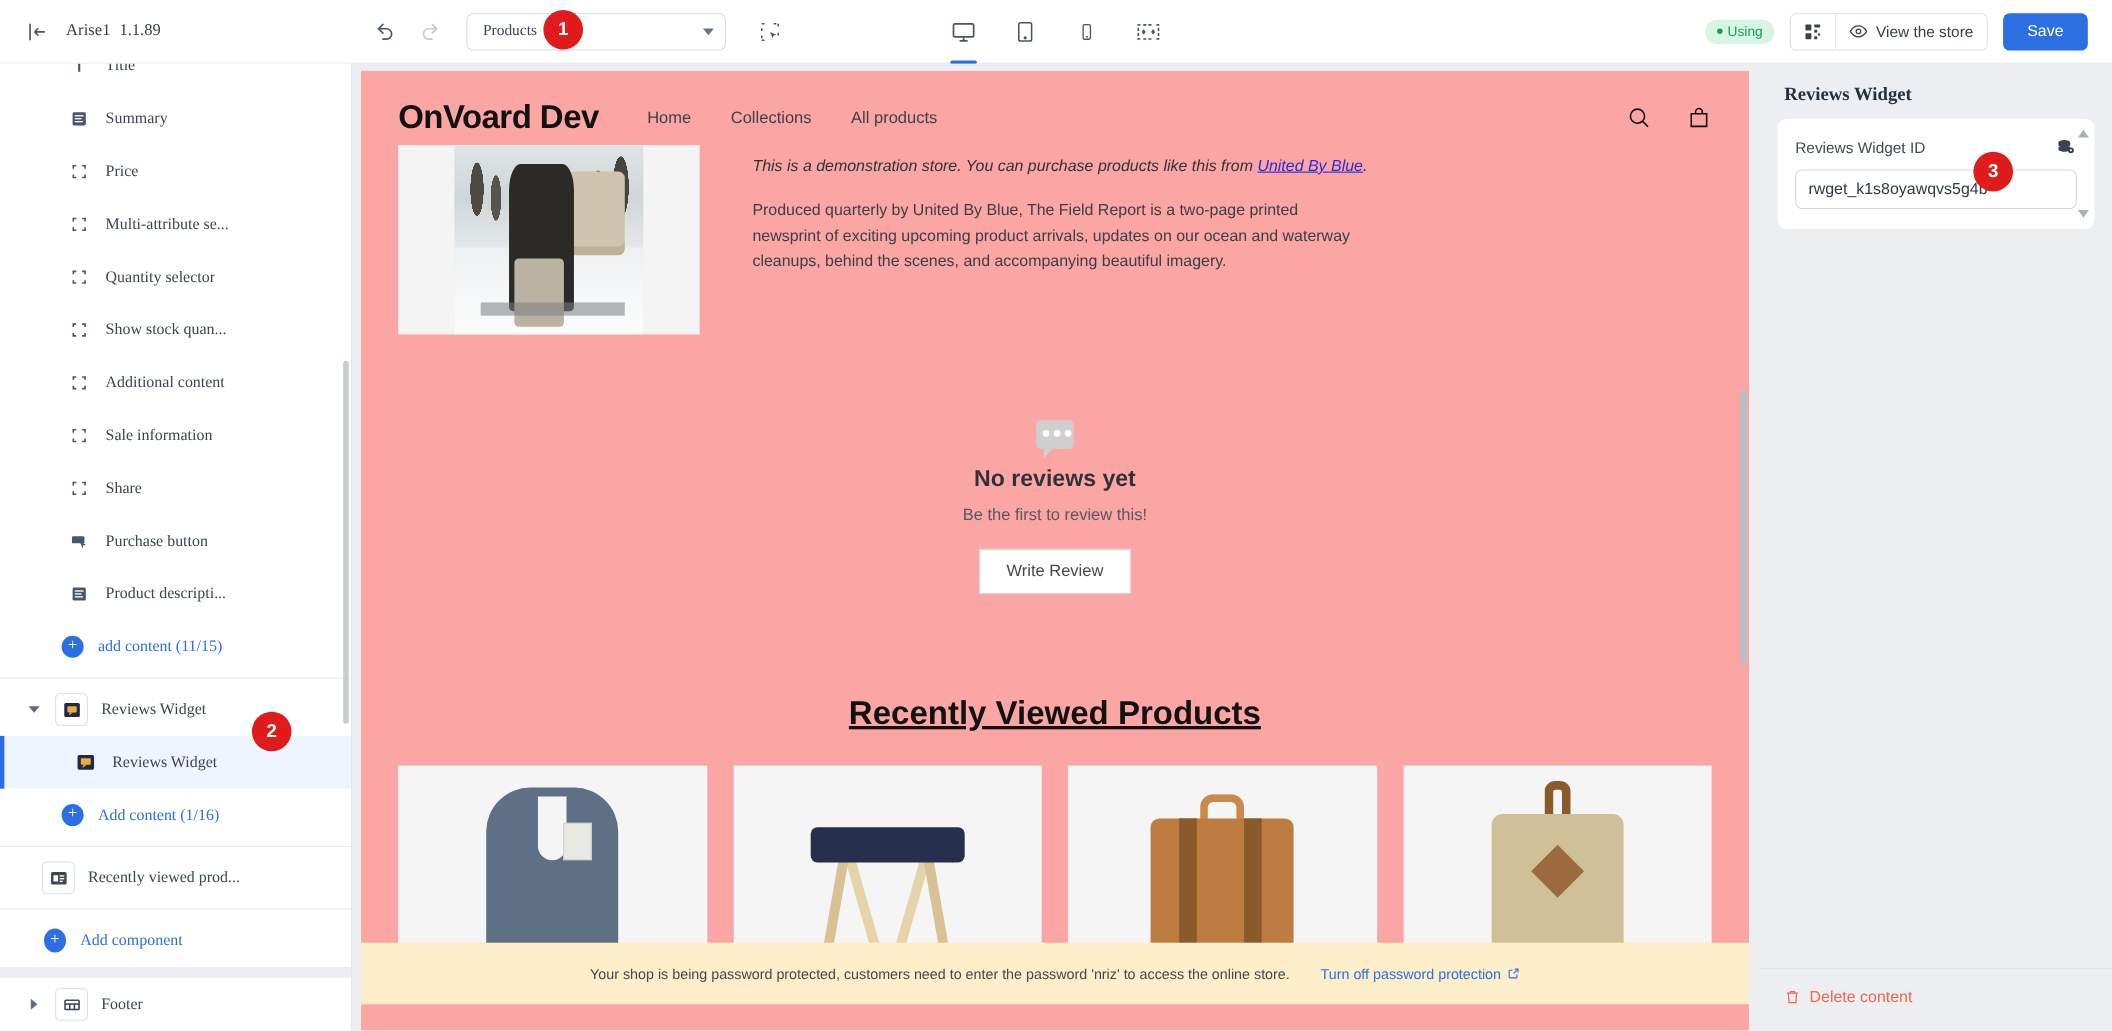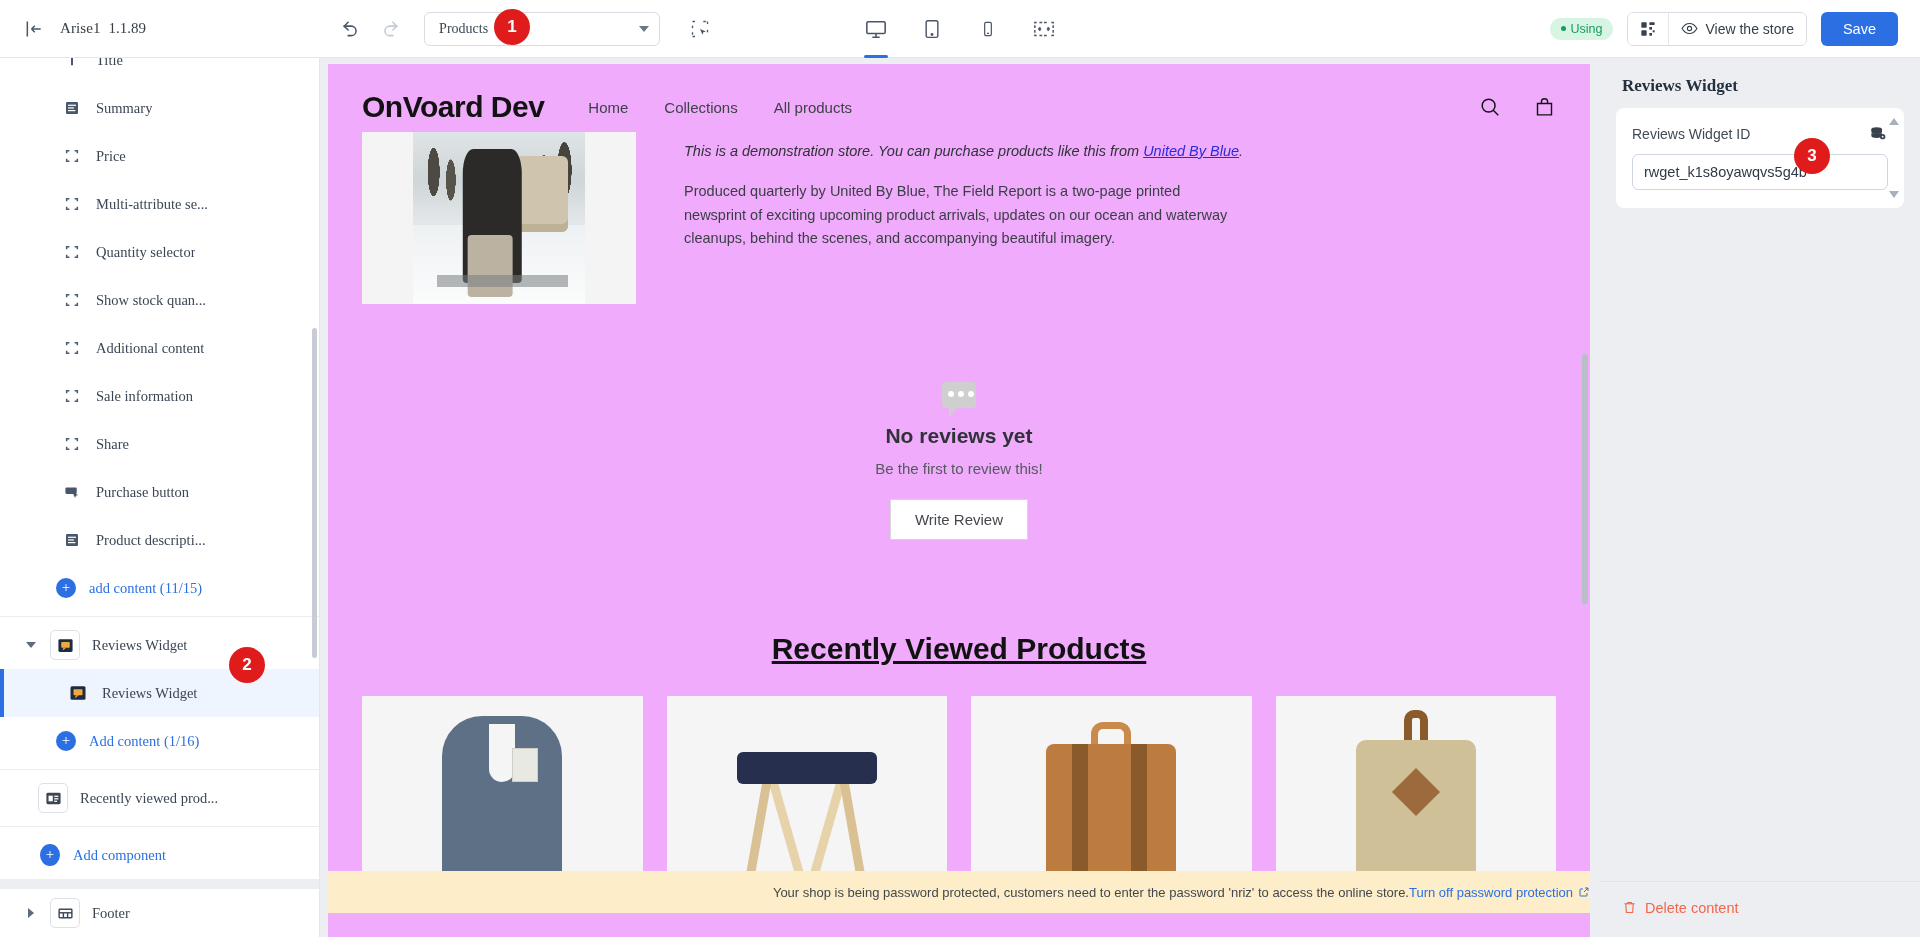--- a/index.html
+++ b/index.html
@@ -92,21 +92,21 @@
   .row.addrow { color:#2b6fe3; padding-left: 56px; gap:13px;}
   .row.addrow.lvl1 { padding-left: 40px;}
   .plus { width:20px;height:20px;border-radius:50%;background:#2b6fe3;color:#fff;display:flex;align-items:center;justify-content:center;font-size:15px;line-height:1;flex:0 0 20px;}
   .plus span { position:relative; top:-1px; }
 
   .sb-trackbar { position:absolute; right:2px; width:5px; border-radius:3px; background:#c7ccd4; }
 
   
   .center { flex:1; min-width:0; display:flex; flex-direction:column; background:#eceef2; position:relative; padding: 6px 0 0 0;}
   .preview-wrap { flex:1; margin: 0 10px 0 8px; position:relative; overflow:hidden; background:#fff; }
-  .store { position:absolute; inset:0; background:#f0abfc; overflow:hidden;}
+  .store { position:absolute; inset:0; background:#fca5a5; overflow:hidden;}
 
   .store-header { display:flex; align-items:center; padding: 26px 34px 0 34px; }
   .store-logo { font-size: 30px; font-weight: 700; letter-spacing:-.5px; color:#121212; font-family:"Liberation Sans", sans-serif; }
   .store-nav { display:flex; gap:36px; margin-left: 44px; }
   .store-nav a { font-size:15px; color:#3d4246; text-decoration:none; cursor:pointer;}
   .store-icons { margin-left:auto; display:flex; gap:30px; align-items:center;}
   .st-ico { width:24px;height:24px;display:flex;align-items:center;justify-content:center;cursor:pointer;color:#121212;}
 
   .prod-area { display:flex; padding: 8px 39px 0 34px; gap: 48px;}
   .prod-img-box { width: 274px; height: 172px; background:#f4f4f4; display:flex;align-items:center;justify-content:center; overflow:hidden;}
@@ -153,22 +153,22 @@
   .stool-l3{position:absolute;left:40%;top:62px;width:9px;height:120px;background:#e7d3aa;transform:rotate(-16deg);}
   .stool-l4{position:absolute;left:57%;top:62px;width:9px;height:120px;background:#e7d3aa;transform:rotate(16deg);}
   .bag-body{position:absolute;left:50%;top:48px;transform:translateX(-50%);width:130px;height:140px;background:#bd7c3f;border-radius:8px;}
   .bag-handle{position:absolute;left:50%;top:26px;transform:translateX(-50%);width:40px;height:26px;border:7px solid #c98a4c;border-bottom:none;border-radius:12px 12px 0 0;}
   .bag-strap{position:absolute;top:48px;width:16px;height:140px;background:#8a5a2b;}
   .duf-body{position:absolute;left:50%;top:44px;transform:translateX(-50%);width:120px;height:145px;background:#cfc097;border-radius:10px;}
   .duf-handle{position:absolute;left:50%;top:14px;transform:translateX(-50%);width:24px;height:34px;border:8px solid #8a5a2b;border-bottom:none;border-radius:10px 10px 0 0;}
   .duf-diamond{position:absolute;left:50%;top:96px;transform:translate(-50%,-50%) rotate(45deg);width:34px;height:34px;background:#9c6a3d;}
 
   .pw-banner {
-    position:absolute; left:0; right:0; bottom:24px; height:42px; background:#fdeec9;
-    display:flex; align-items:center; justify-content:flex-end; gap:0; font-size:13px; color:#43484d;
+    position:absolute; left:0; right:0; bottom:24px; height:56px; background:#fdeec9;
+    display:flex; align-items:center; justify-content:center; gap:28px; font-size:13px; color:#43484d;
   }
   .pw-banner a { color:#2b6fe3; text-decoration:none; display:inline-flex; align-items:center; gap:5px; cursor:pointer;}
 
   .ctr-scroll-track { position:absolute; right:2px; top:60px; bottom:34px; width:6px;}
   .ctr-scroll-thumb { position:absolute; right:2px; width:6px; background:#b9bfc8; border-radius:3px;}
 
   
   .rightpanel {
     width: 320px; min-width:320px; background:#eceef2; display:flex; flex-direction:column;
     position:relative;

